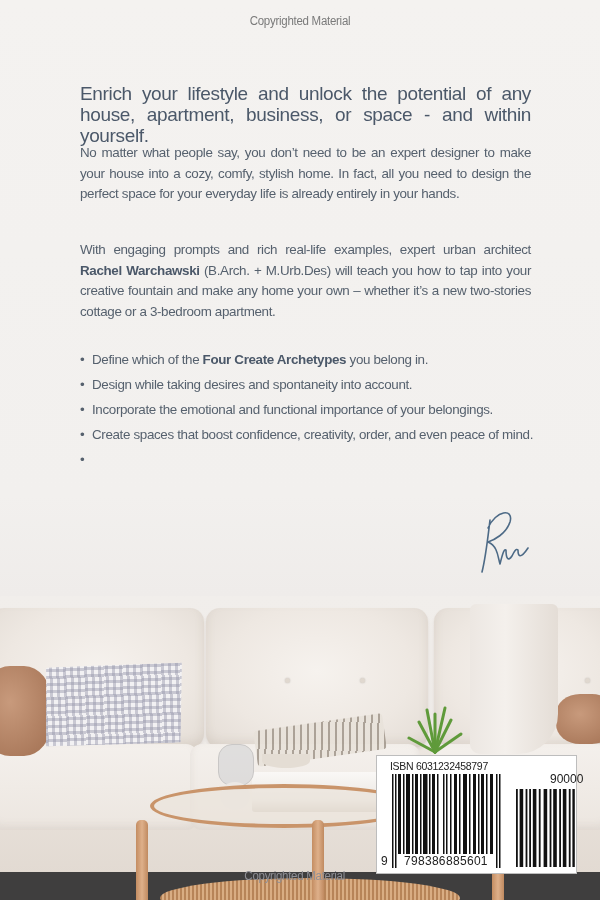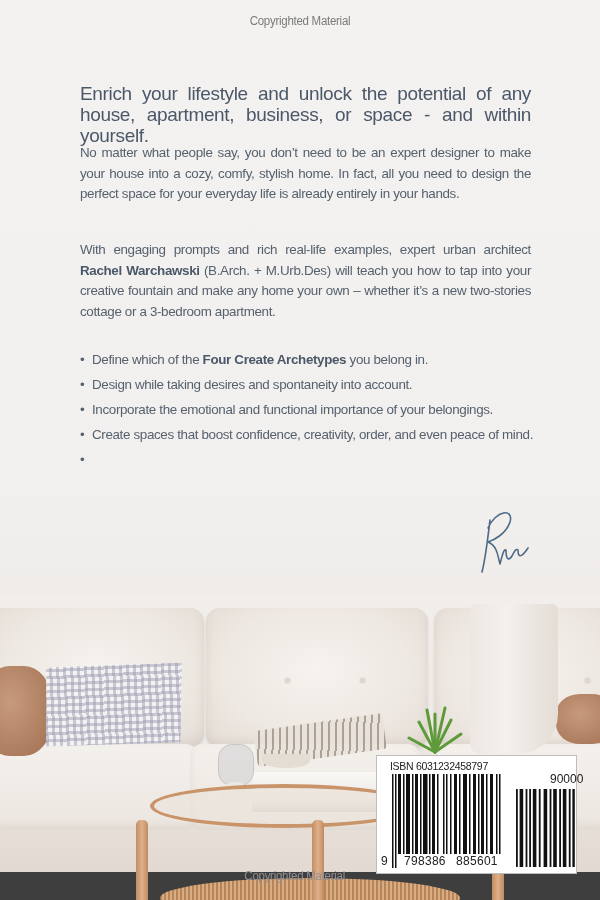--- a/index.html
+++ b/index.html
@@ -81,21 +81,21 @@
 
   
   .barcode-box { position:absolute; left:376px; top:755px; width:199px; height:117px; background:#ffffff;
     border:1px solid #bdbdbd; }
   .isbn-label { position:absolute; left:13px; top:4px; font-size:10.5px; color:#222; letter-spacing:-0.3px; }
   .price { position:absolute; left:141px; top:16px; font-size:12px; color:#222;margin-left:32px; }
   .bars-main { position:absolute; left:15px; top:18px; width:109px; height:94px; }
   .bars-addon { position:absolute; left:139px; top:33px; width:60px; height:78px; }
   .digit-first { position:absolute; left:4px; top:98px; font-size:12px; color:#222; }
   .digit-g1 { position:absolute; left:26px; top:98px; font-size:12px; color:#222; background:#fff; padding:0 1px; letter-spacing:0.3px; }
-  .digit-g2 { position:absolute; left:68px; top:98px; font-size:12px; color:#222; background:#fff; padding:0 11px; letter-spacing:0.3px; }
+  .digit-g2 { position:absolute; left:68px; top:98px; font-size:12px; color:#222; background:#fff; padding:0 1px; letter-spacing:0.3px; }
 </style>
 </head>
 <body>
 
 <div class="cover">
 
   <div class="copyright-top">Copyrighted Material</div>
 
   <div class="text-col headline">Enrich your lifestyle and unlock the potential of any house, apartment, business, or space - and within yourself.</div>
 

